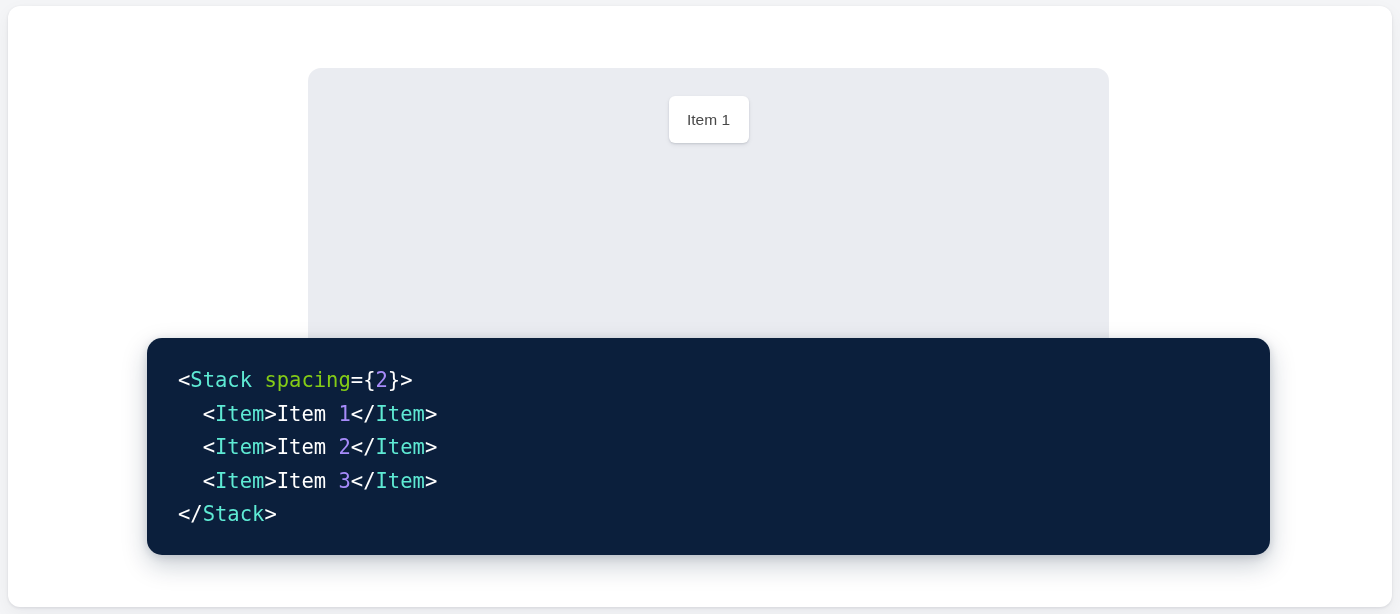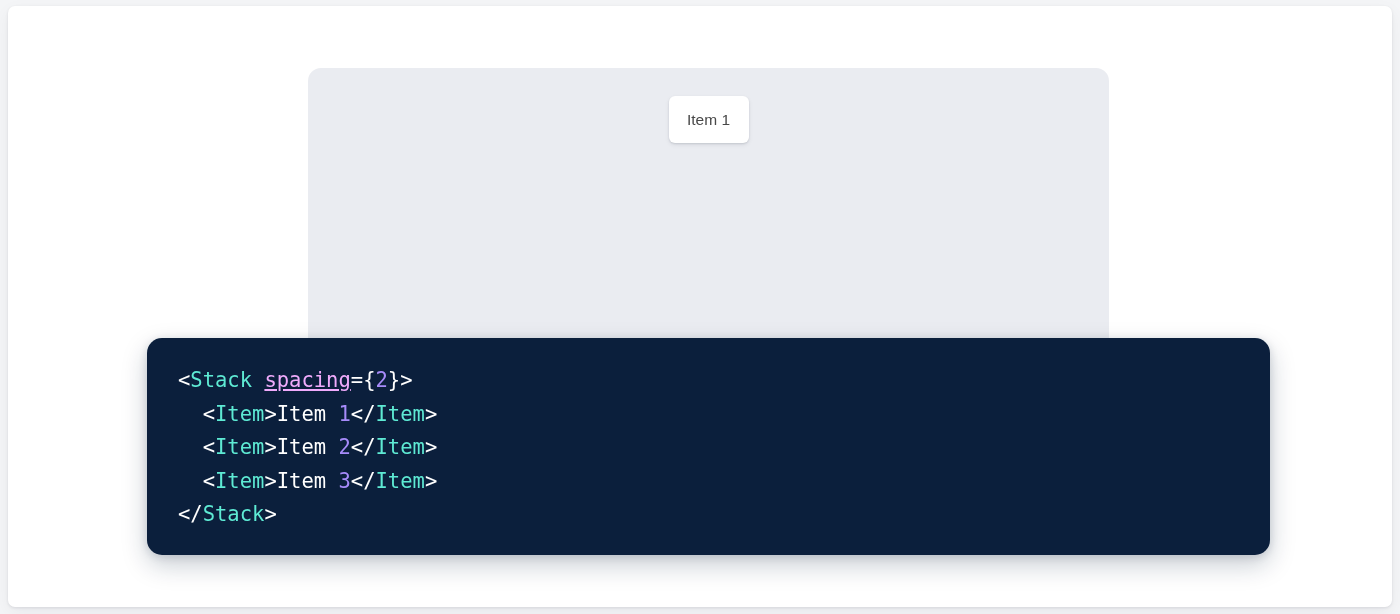--- a/index.html
+++ b/index.html
@@ -15,21 +15,21 @@
   }
 
   
   .page-card {
     position: absolute;
     left: 8px;
     top: 6px;
     width: 1384px;
     height: 601px;
     background: #ffffff;
-    border-radius: 7px;
+    border-radius: 12px;
     box-shadow: 0 1px 3px rgba(15,23,42,0.10), 0 6px 18px rgba(15,23,42,0.05);
     overflow: hidden;
   }
 
   
   .preview-panel {
     position: absolute;
     left: 300px;
     top: 62px;
     width: 801px;
@@ -83,21 +83,21 @@
     font-family: "DejaVu Sans Mono", "Liberation Mono", monospace;
     font-size: 20.5px;
     line-height: 33.6px;
     color: #ffffff;
     white-space: pre;
     letter-spacing: 0px;
   }
 
   .tok-punct { color: #ffffff; }
   .tok-tag   { color: #5eead4; }
-  .tok-attr  { color: #f0abfc; text-decoration: underline; }
+  .tok-attr  { color: #84cc16; }
   .tok-num   { color: #a78bfa; }
   .tok-text  { color: #ffffff; }
 </style>
 </head>
 <body>
 
 <div class="page-card">
 
   <div class="preview-panel">
     <div class="stack">

